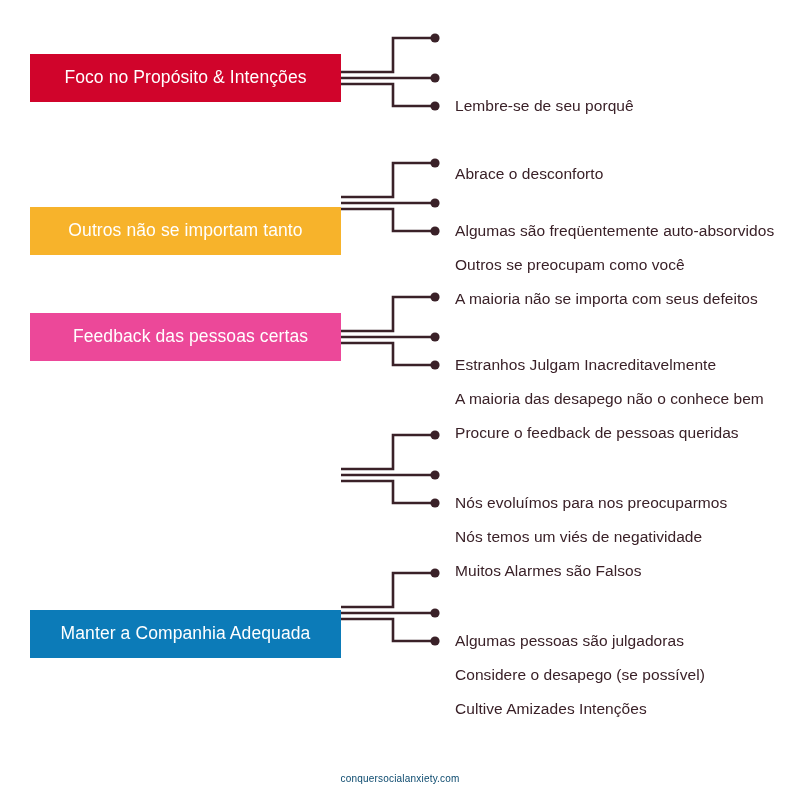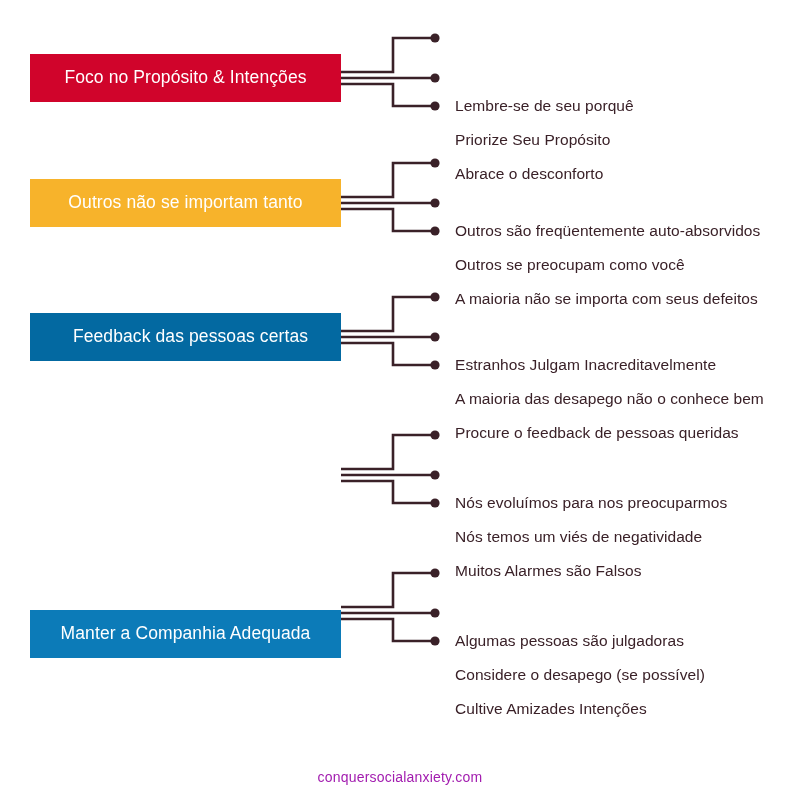--- a/index.html
+++ b/index.html
@@ -82,22 +82,22 @@
 
   
   .footer {
     position: absolute;
     left: 0;
     top: 768px;
     width: 800px;
     text-align: center;
   }
   .footer-text {
-    font-size: 14px;
-    color: #a21caf;
+    font-size: 10px;
+    color: #0c4a6e;
     letter-spacing: 0.2px;
   }
 </style>
 </head>
 <body>
 
 <div id="diagram">
 
   <div class="group" style="top:12px;padding-left:19px;">
     <div class="cat-box" style="background:#d0042b;">
@@ -111,57 +111,54 @@
       </g>
       <g fill="#3a2128">
         <circle cx="94" cy="26" r="4.6"></circle>
         <circle cx="94" cy="66" r="4.6"></circle>
         <circle cx="94" cy="94" r="4.6"></circle>
       </g>
     </svg>
     <div class="leaf leaf-0">
       <span class="leaf-label">Lembre-se de seu porquê</span>
     </div>
-    <div class="leaf leaf-1">
-      <span class="leaf-label">Priorize Seu Propósito</span>
-    </div>
     <div class="leaf leaf-2">
       <span class="leaf-label">Abrace o desconforto</span>
     </div>
   </div>
 
   <div class="group" style="top:137px;">
-    <div class="cat-box" style="background:#f7b32b;">
+    <div class="cat-box" style="background:#f7b32b;margin-top:28px;">
       <span class="cat-label">Outros não se importam tanto</span>
     </div>
     <svg class="connectors" viewBox="0 0 100 140" width="100" height="140">
       <g fill="none" stroke="#3a2128" stroke-width="2.6">
         <path d="M0,60 L52,60 L52,26 L92,26"></path>
         <path d="M0,66 L92,66"></path>
         <path d="M0,72 L52,72 L52,94 L92,94"></path>
       </g>
       <g fill="#3a2128">
         <circle cx="94" cy="26" r="4.6"></circle>
         <circle cx="94" cy="66" r="4.6"></circle>
         <circle cx="94" cy="94" r="4.6"></circle>
       </g>
     </svg>
     <div class="leaf leaf-0">
-      <span class="leaf-label">Outros são freqüentemente auto-absorvidos</span>
+      <span class="leaf-label">Algumas são freqüentemente auto-absorvidos</span>
     </div>
     <div class="leaf leaf-1">
       <span class="leaf-label">Outros se preocupam como você</span>
     </div>
     <div class="leaf leaf-2">
       <span class="leaf-label">A maioria não se importa com seus defeitos</span>
     </div>
   </div>
 
   <div class="group" style="top:271px;">
-    <div class="cat-box" style="background:#0369a1;padding-left:20px;">
+    <div class="cat-box" style="background:#ec4899;padding-left:20px;">
       <span class="cat-label">Feedback das pessoas certas</span>
     </div>
     <svg class="connectors" viewBox="0 0 100 140" width="100" height="140">
       <g fill="none" stroke="#3a2128" stroke-width="2.6">
         <path d="M0,60 L52,60 L52,26 L92,26"></path>
         <path d="M0,66 L92,66"></path>
         <path d="M0,72 L52,72 L52,94 L92,94"></path>
       </g>
       <g fill="#3a2128">
         <circle cx="94" cy="26" r="4.6"></circle>

